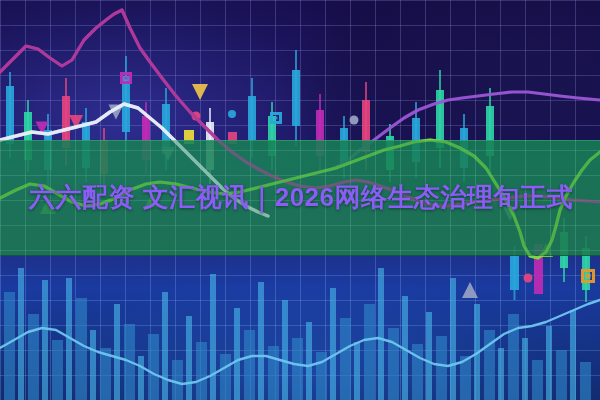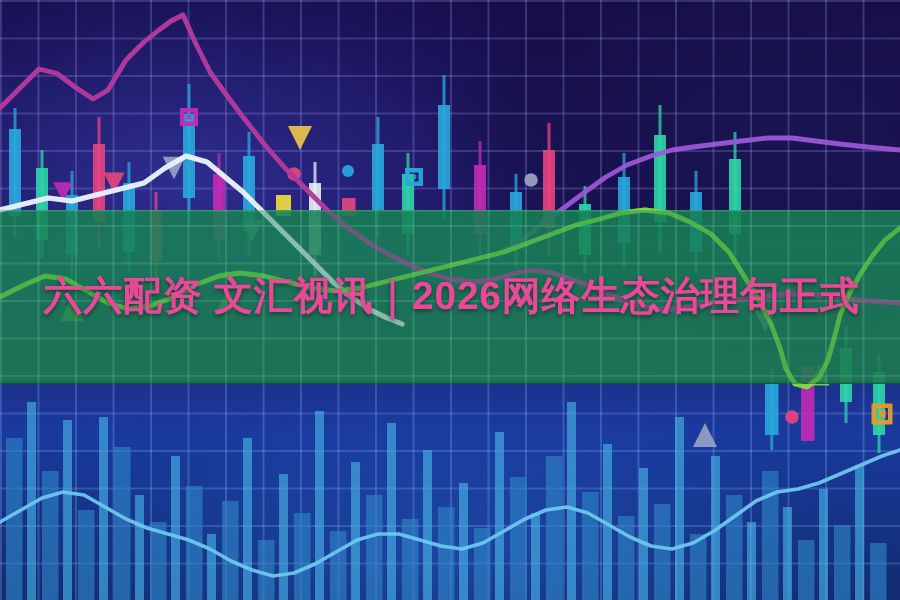--- a/index.html
+++ b/index.html
@@ -81,21 +81,21 @@
 
   
   #headline{
     position:absolute;left:0;top:140px;width:600px;height:116px;
     display:flex;flex-direction:column;
     align-items:center;justify-content:center;
     gap:4px;
     z-index:40;
   }
   #headline .hl-line{
-    color:#ec4899;
+    color:#8b5cf6;
     font-size:26px;
     font-weight:bold;
     letter-spacing:.5px;
     line-height:1.28;
     white-space:nowrap;
     text-shadow:0 1px 3px rgba(0,0,0,.45);
   }
   #hl-line-1{padding-left:2px;}
 
   .svgl{position:absolute;left:0;top:0;}

